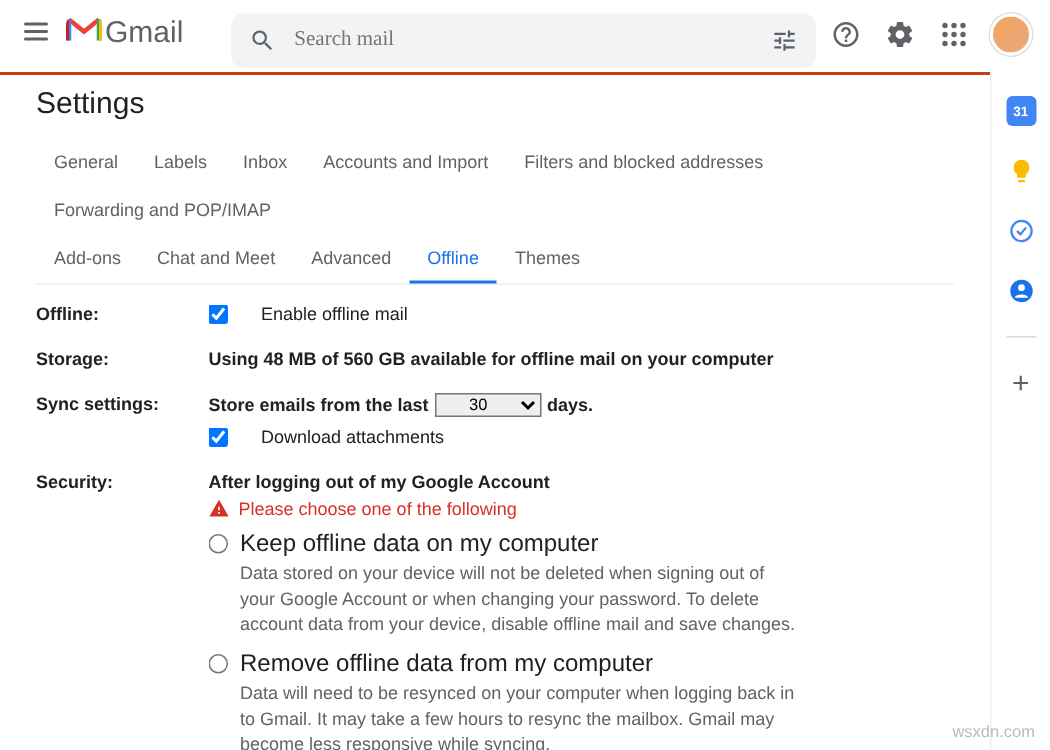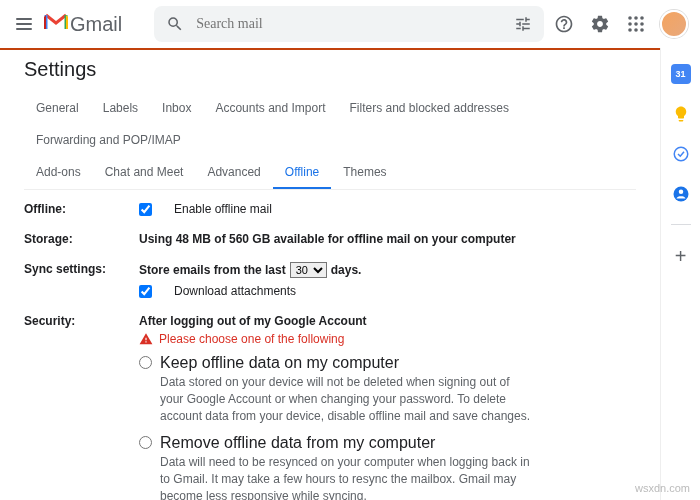--- a/index.html
+++ b/index.html
@@ -1,19 +1,19 @@
 <!DOCTYPE html>
 <html><head>
   <meta charset="utf-8">
   <style>
     * { box-sizing: border-box; margin: 0; padding: 0; }
     body { font-family: Arial, sans-serif; font-size: 13px; color: #202124; width: 700px; height: 500px; overflow: hidden; background: #fff; }
     
     
-    .topbar { display: flex; align-items: center; padding: 22px 12px; height: 48px; gap: 8px; }
+    .topbar { display: flex; align-items: flex-start; padding: 9px 12px; height: 48px; gap: 8px; }
     .menu-icon { width: 24px; height: 24px; display: flex; flex-direction: column; justify-content: center; gap: 3px; cursor: pointer; padding: 4px; }
     .menu-icon span { display: block; height: 2px; background: #5f6368; border-radius: 1px; }
     .logo { display: flex; align-items: center; gap: 2px; margin-right: 24px; }
     .logo-M { font-size: 22px; font-weight: 500; font-family: 'Product Sans', Arial; }
     .logo-text { font-size: 20px; color: #5f6368; font-weight: 400; }
     .search-box { flex: 1; max-width: 400px; background: #f1f3f4; border-radius: 8px; height: 36px; display: flex; align-items: center; padding: 0 12px; gap: 12px; }
     .search-icon { color: #5f6368; }
     .search-input { flex: 1; border: none; background: transparent; font-size: 14px; outline: none; color: #5f6368; font-family: Liberation Serif, serif; }
     .tune-icon { color: #5f6368; cursor: pointer; }
     .topbar-right { display: flex; align-items: center; gap: 12px; margin-left: auto; }
@@ -33,21 +33,21 @@
     
     
     .srow { display: flex; padding: 8px 0; align-items: flex-start; font-size: 12px; }
     .slabel { width: 115px; font-weight: bold; color: #202124; flex-shrink: 0; }
     .slabel a { color: #1a73e8; font-weight: normal; display: block; margin-top: 2px; text-decoration: none; }
     .svalue { flex: 1; color: #202124; }
     .chk { display: flex; align-items: center; gap: 22px; }
     .chk input { width: 13px; height: 13px; }
     .bold { font-weight: bold; }
     .sync-line { display: flex; align-items: center; gap: 4px; margin-bottom: 6px; }
-    .sync-line select { border: 1px solid #767676; font-size: 11px; padding: 0 1px; }
+    .sync-line select { border: 1px solid #767676; font-size: 11px; padding: 0 18px; }
     
     .sec-heading { font-weight: bold; margin-bottom: 4px; }
     .warn { display: flex; align-items: center; gap: 6px; color: #d93025; margin-bottom: 8px; font-size: 12px; }
     .warn-icon { color: #d93025; }
     .radio-opt { display: flex; gap: 8px; margin-bottom: 10px; align-items: flex-start; }
     .radio-opt input { margin-top: 2px; width: 13px; height: 13px; flex-shrink: 0; }
     .radio-label { font-size: 16px; }
     .radio-desc { font-size: 12px; color: #5f6368; margin-top: 2px; max-width: 370px; line-height: 1.4; }
     
     

